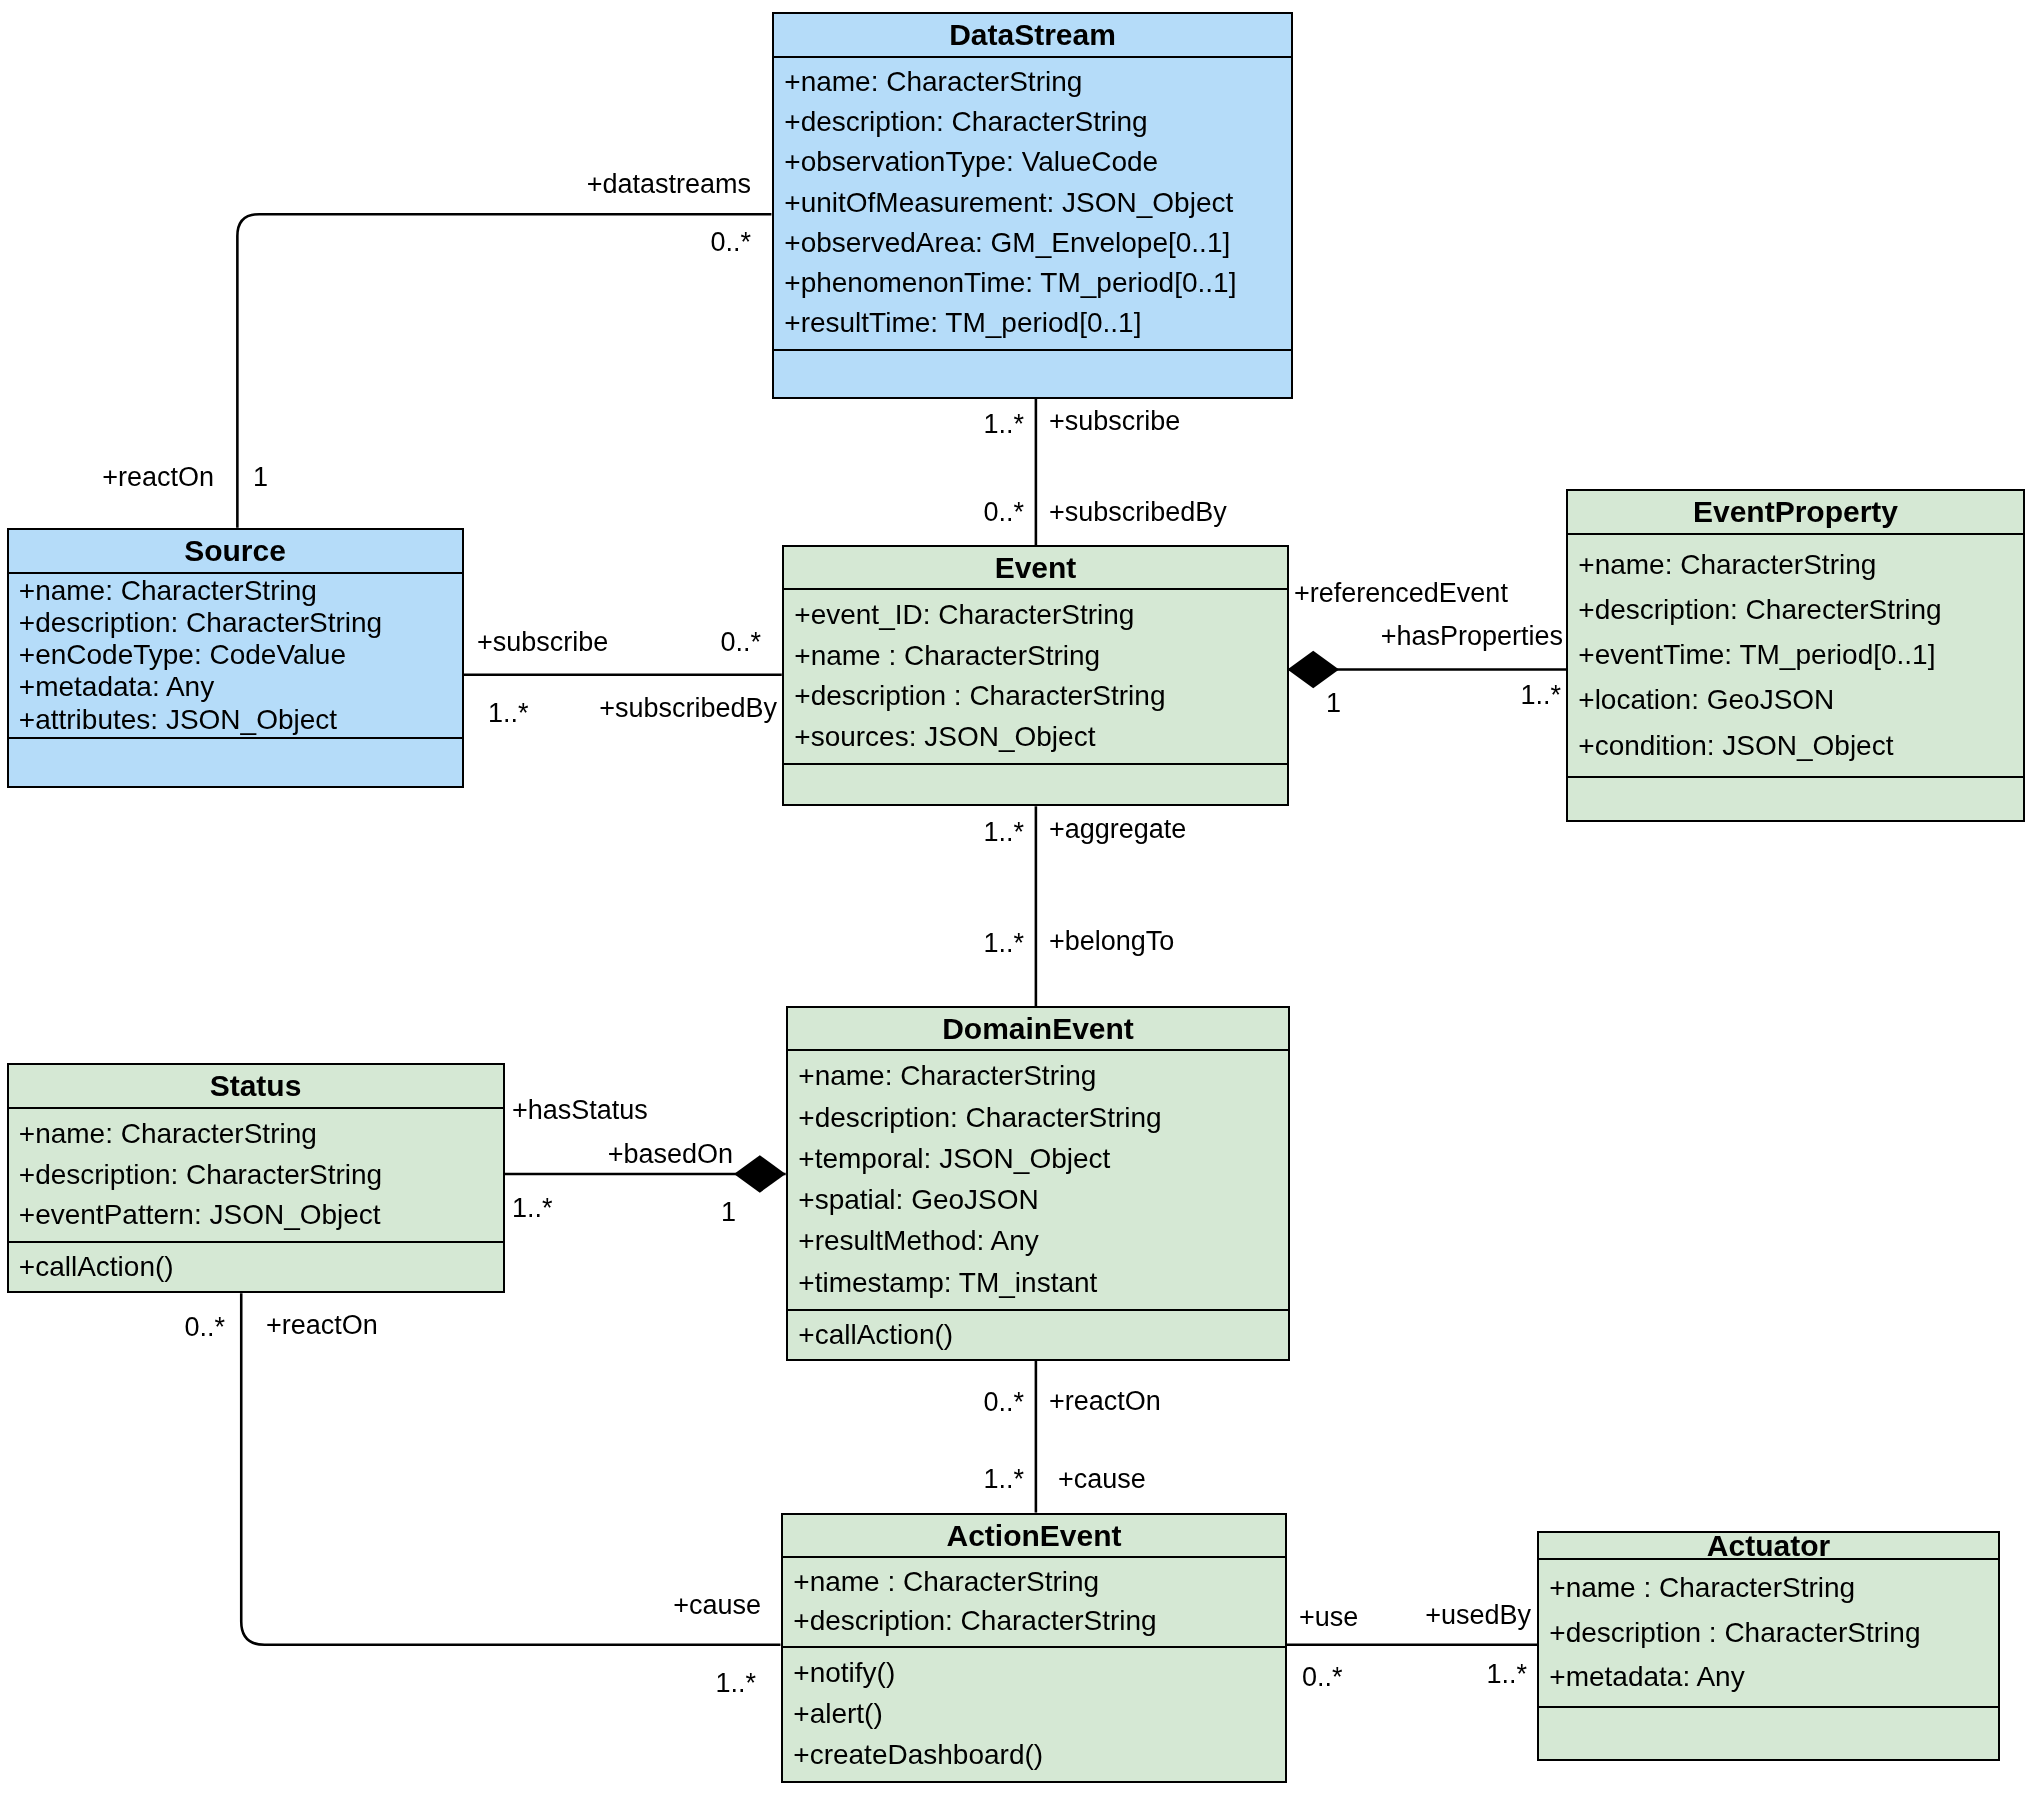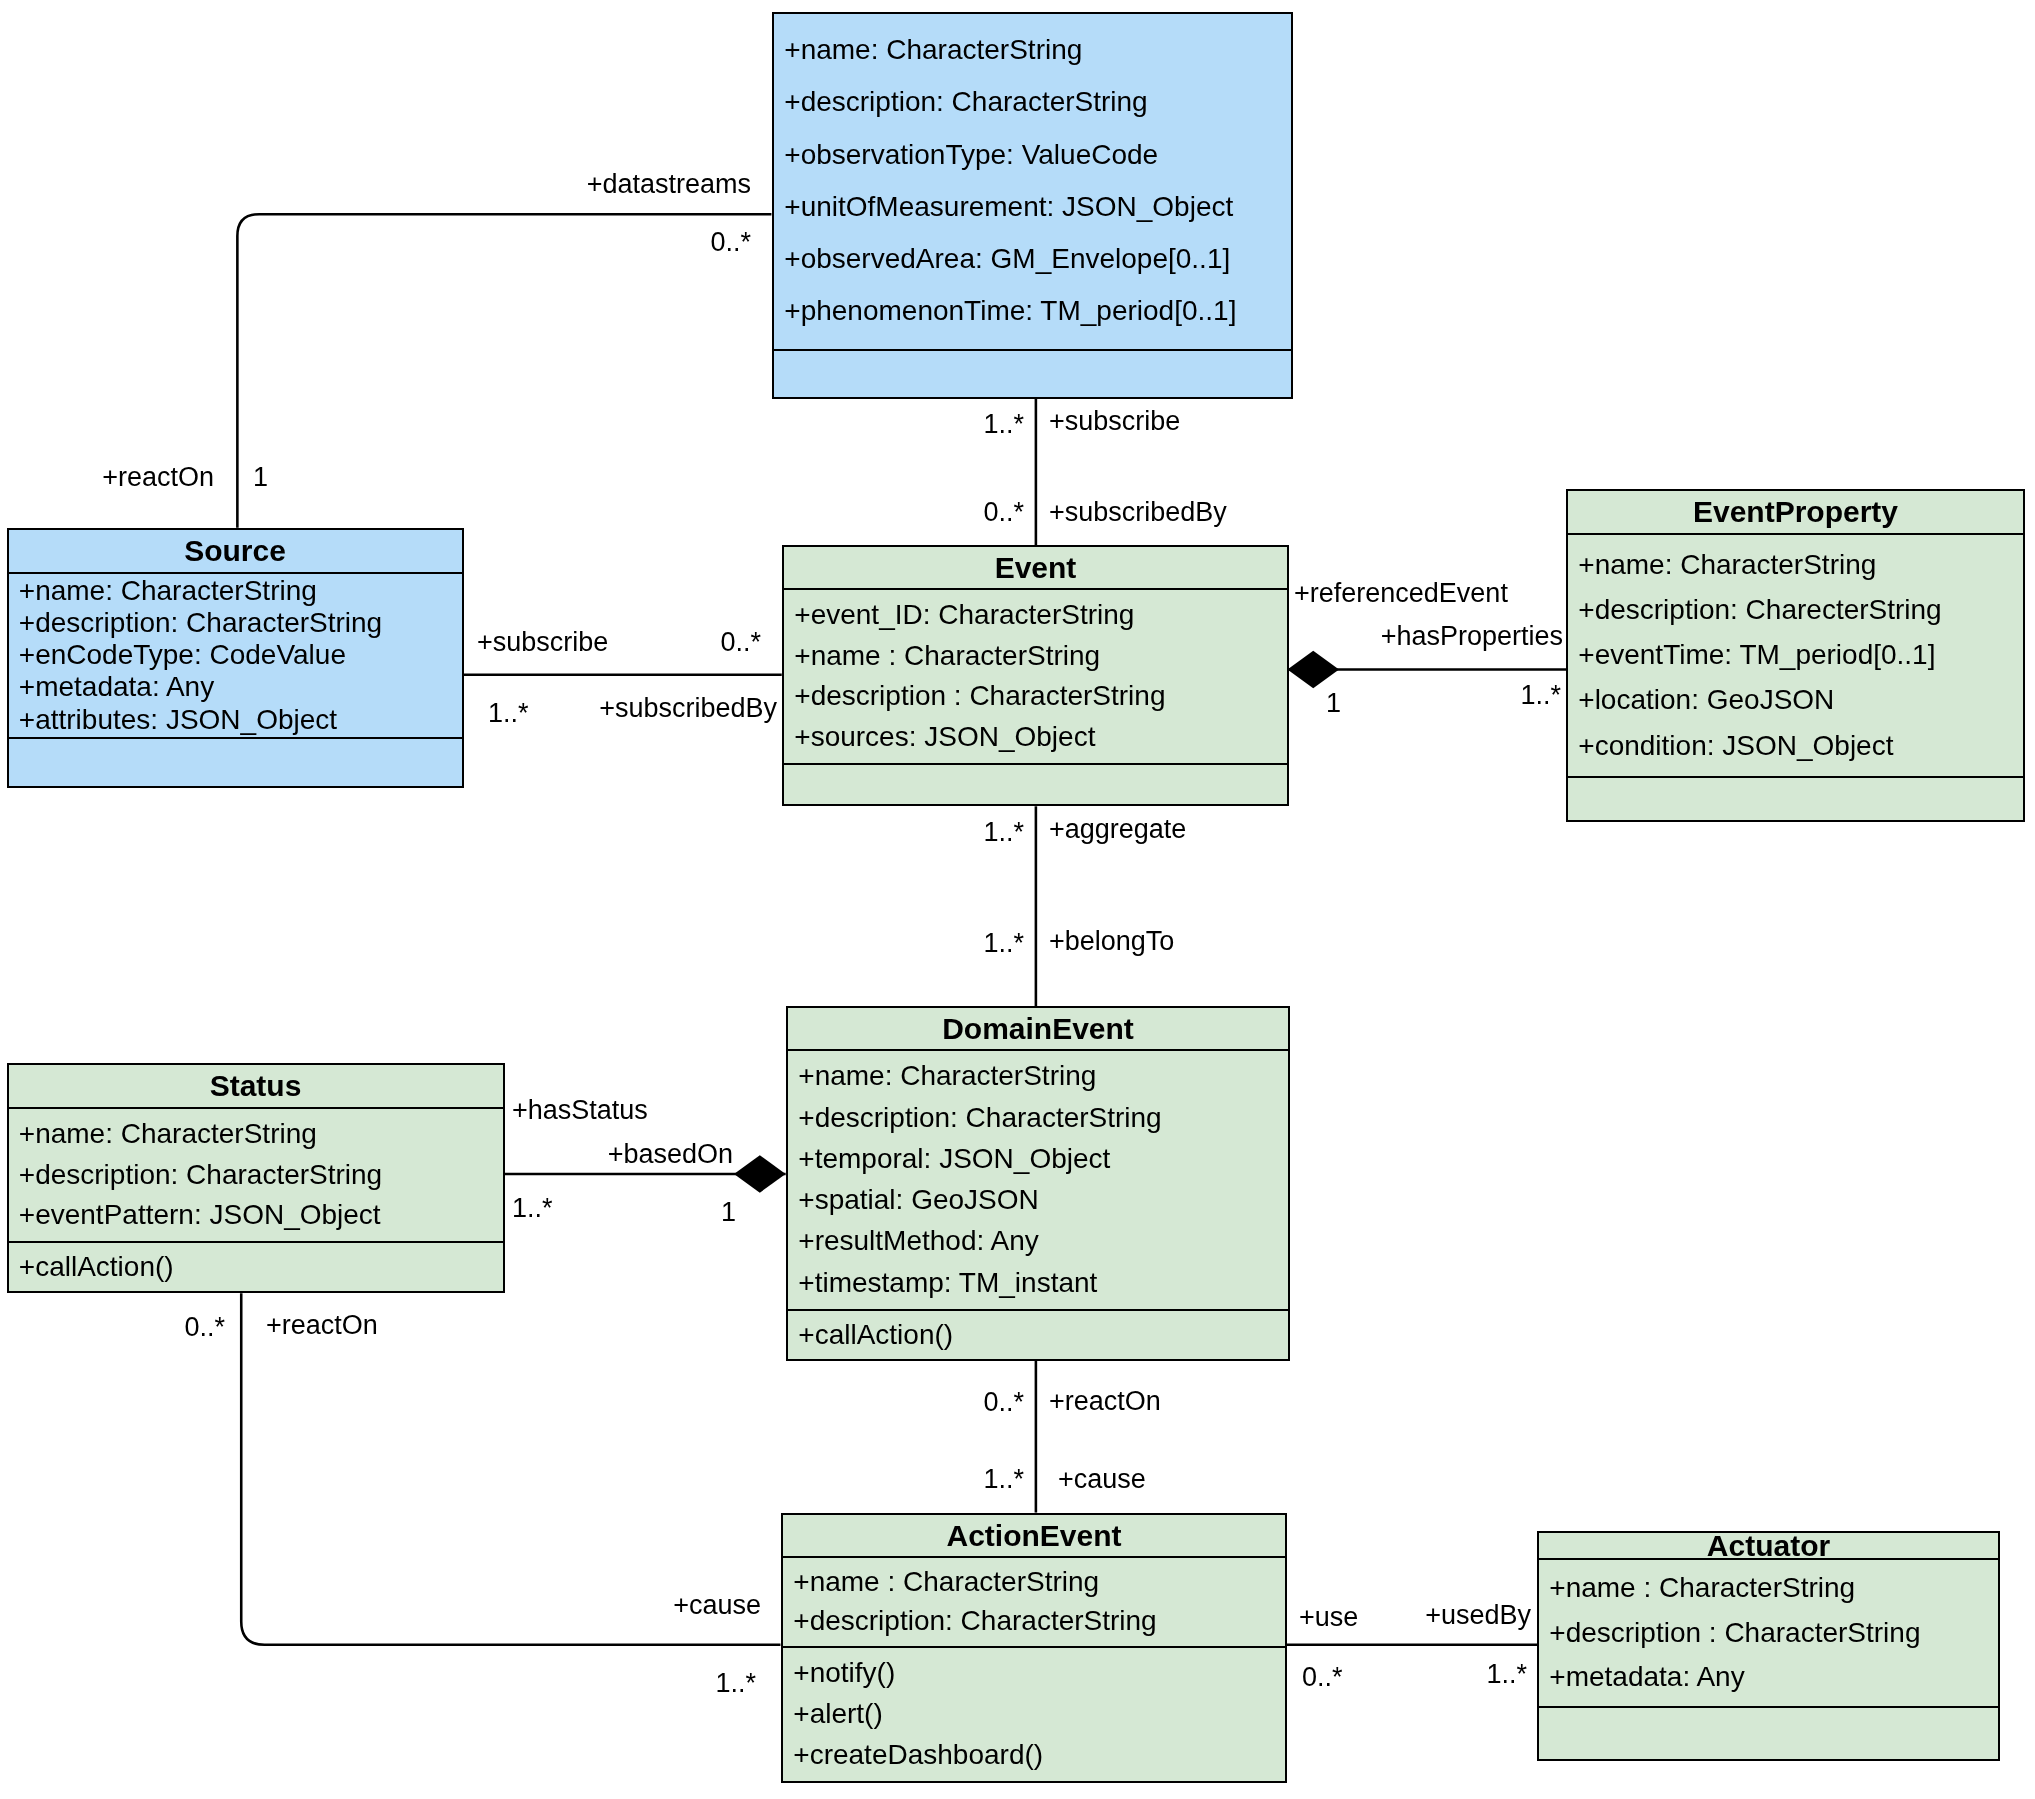--- a/index.html
+++ b/index.html
@@ -85,27 +85,29 @@
       <polygon points="1996,1038 2036,1009 2076,1038 2036,1067" fill="#000000"></polygon>
       <path d="M 1606 1250 V 1560" fill="none" stroke="#000000" stroke-width="4"></path>
       <path d="M 782 1820 H 1218" fill="none" stroke="#000000" stroke-width="4"></path>
       <polygon points="1218,1820 1178,1791 1138,1820 1178,1849" fill="#000000"></polygon>
       <path d="M 1606 2110 V 2345" fill="none" stroke="#000000" stroke-width="4"></path>
       <path d="M 1994 2550 H 2383" fill="none" stroke="#000000" stroke-width="4"></path>
       <path d="M 374 2005 V 2514 Q 374 2550 410 2550 H 1210" fill="none" stroke="#000000" stroke-width="4"></path>
     </svg>
   <div id="box-layer">
       <div class="uml-class" style="left: 772px; top: 11.6px; width: 521px; height: 387px; background: rgb(181, 220, 249);">
+        <div class="uml-title" style="height: 44px;">DataStream</div>
         <div class="uml-attrs">
           <div class="uml-row">+name: CharacterString</div>
           <div class="uml-row">+description: CharacterString</div>
           <div class="uml-row">+observationType: ValueCode</div>
           <div class="uml-row">+unitOfMeasurement: JSON_Object</div>
           <div class="uml-row">+observedArea: GM_Envelope[0..1]</div>
           <div class="uml-row">+phenomenonTime: TM_period[0..1]</div>
+          <div class="uml-row">+resultTime: TM_period[0..1]</div>
         </div>
         <div class="uml-ops" style="height: 48px;"></div>
       </div>
       <div class="uml-class" style="left: 6.5px; top: 528px; width: 457px; height: 260px; background: rgb(181, 220, 249);">
         <div class="uml-title" style="height: 44px;">Source</div>
         <div class="uml-attrs">
           <div class="uml-row">+name: CharacterString</div>
           <div class="uml-row">+description: CharacterString</div>
           <div class="uml-row">+enCodeType: CodeValue</div>
           <div class="uml-row">+metadata: Any</div>

